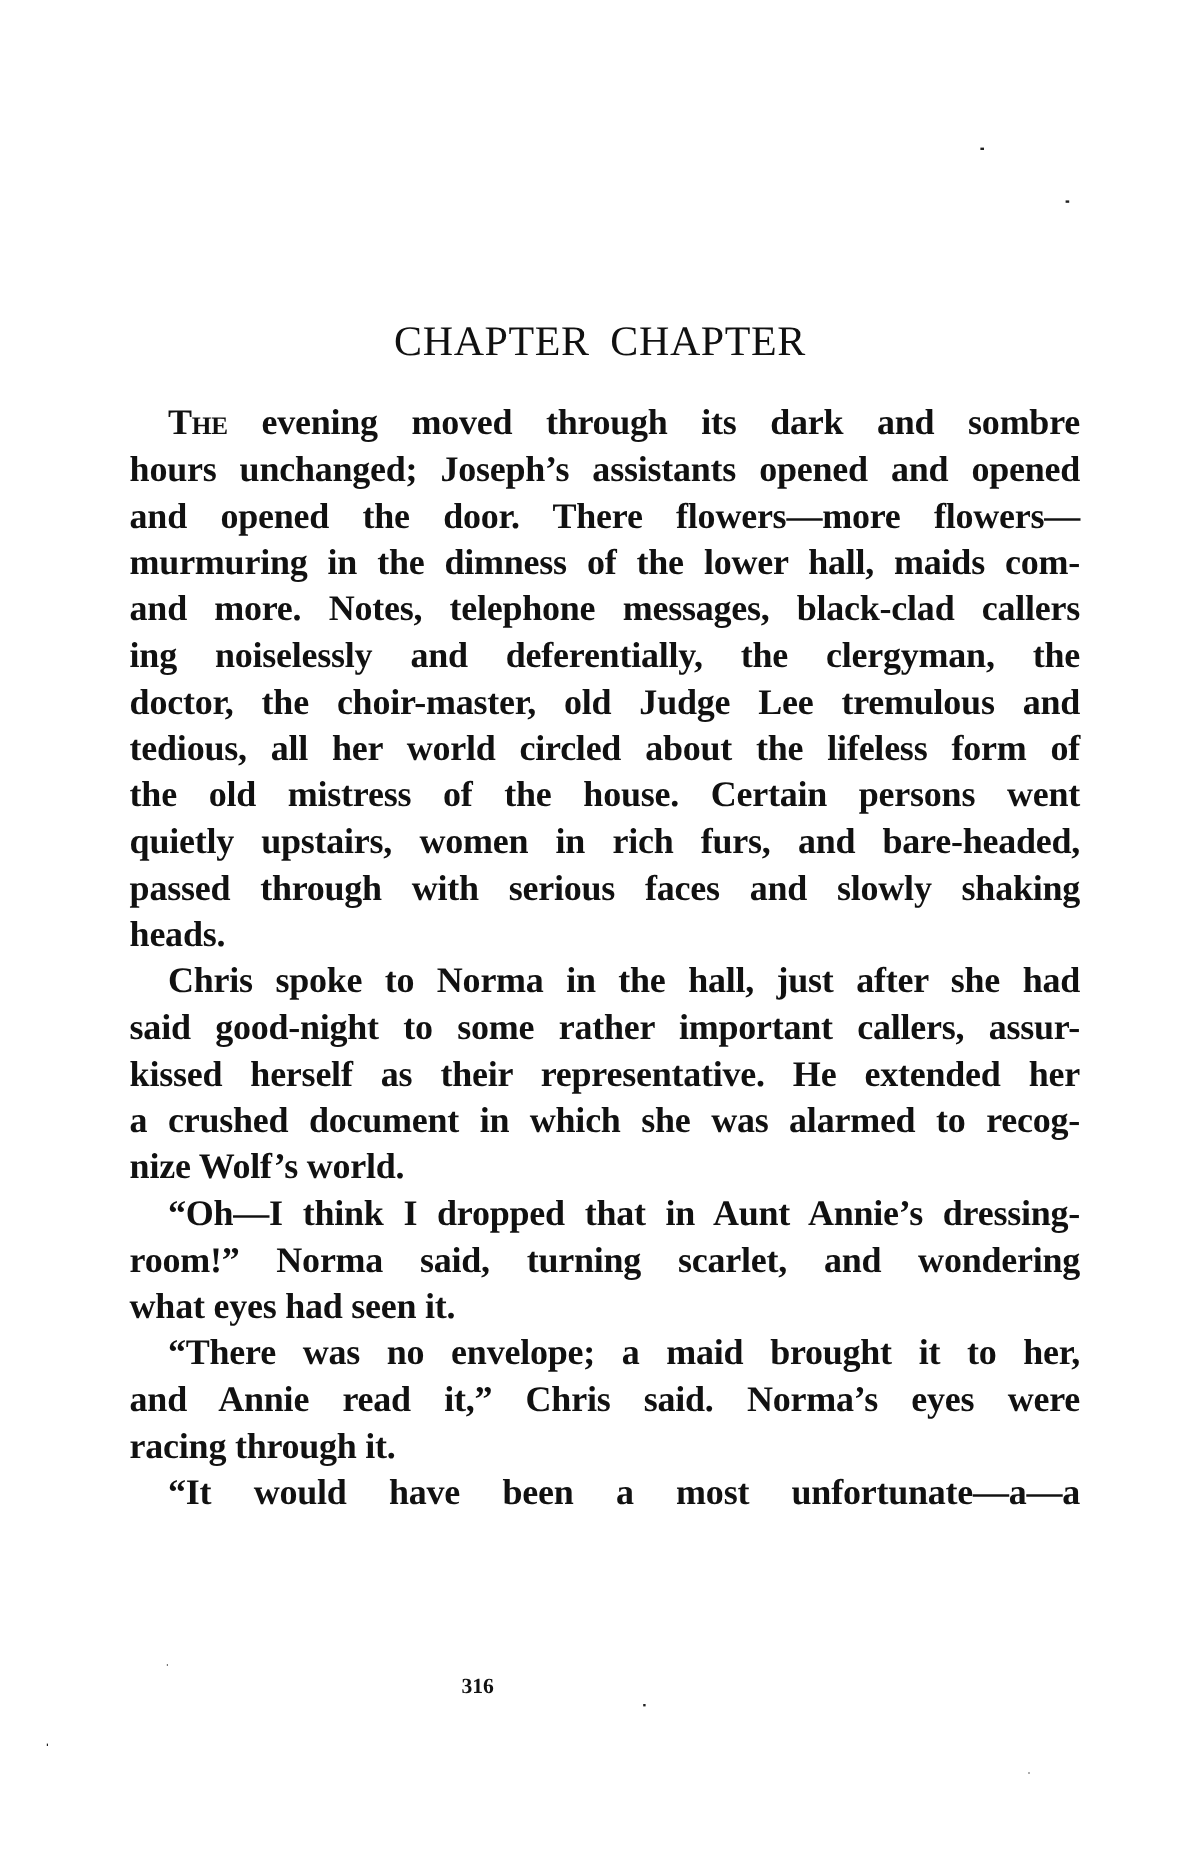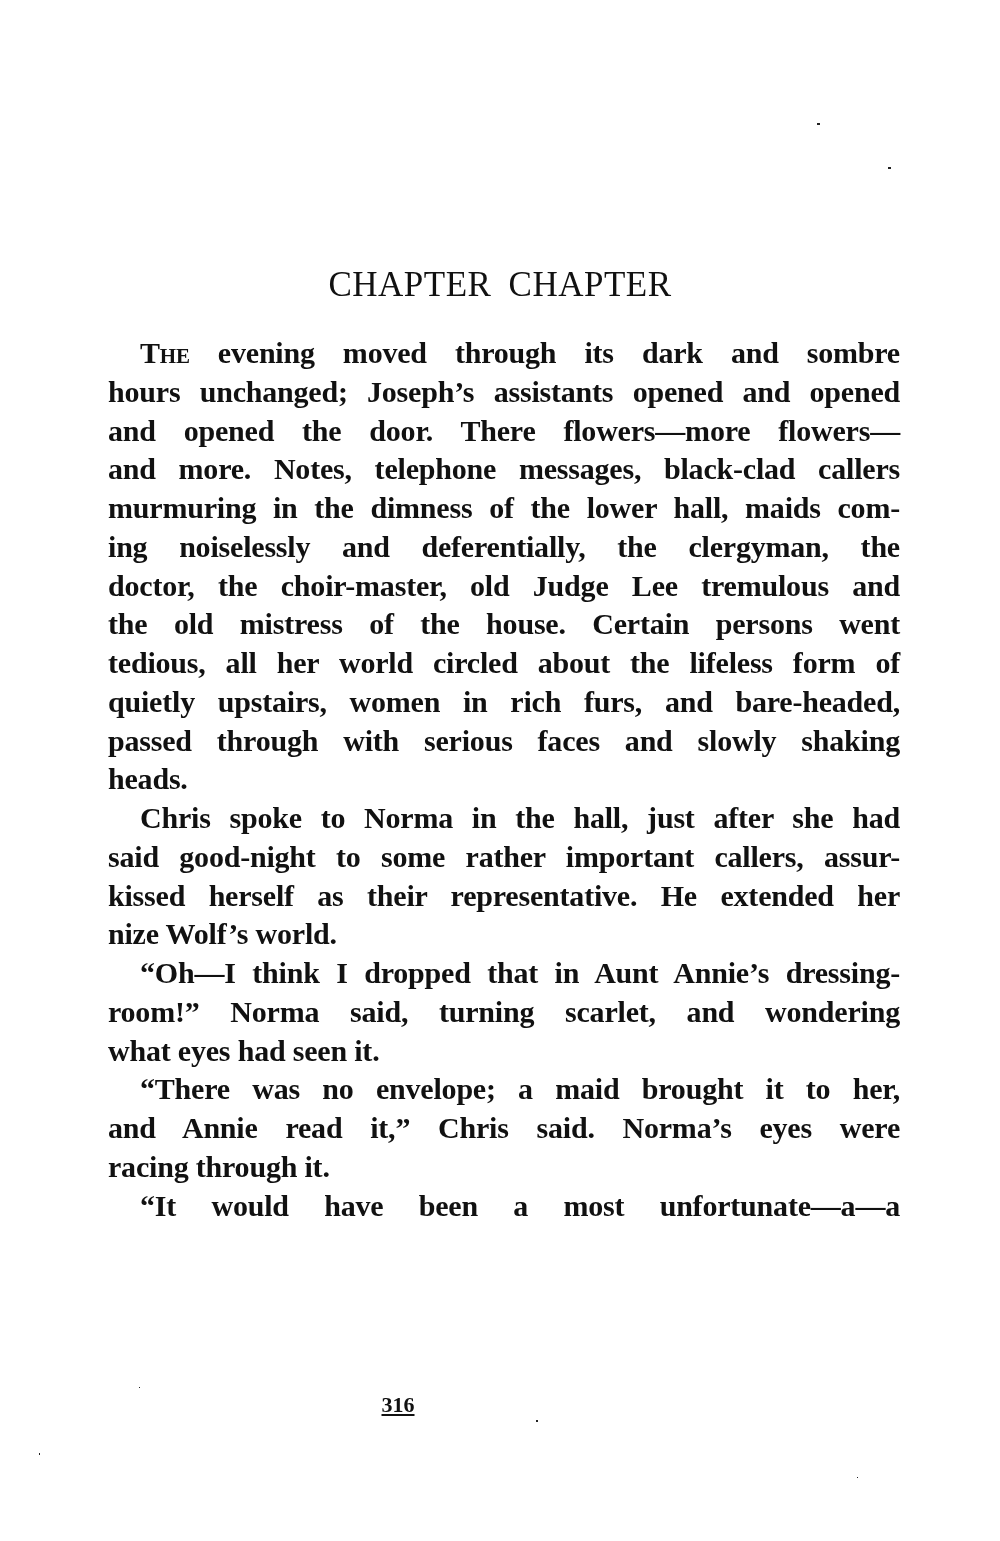--- a/index.html
+++ b/index.html
@@ -57,53 +57,53 @@
     }
     .sc {
       font-variant: small-caps;
     }
     .page-number {
       position: absolute;
       left: 0;
       width: 796px;
       top: 1392px;
       text-align: center;
-      font-size: 22px;
+      font-size: 18px;
       font-weight: bold;
       line-height: 26px;
-      text-decoration: underline;
     }
     .speck {
       position: absolute;
       background: #222;
     }
   </style>
 </head>
 <body>
 
 <div class="page">
 
   <div class="chapter-title">CHAPTER CHAPTER</div>
 
   <div class="body-text" id="body-text">
       <div class="line indent"><span class="sc">The</span><span> evening moved through its dark and sombre</span></div>
       <div class="line"><span>hours unchanged; Joseph’s assistants opened and opened</span></div>
       <div class="line"><span>and opened the door.  There flowers—more flowers—</span></div>
+      <div class="line"><span>murmuring in the dimness of the lower hall, maids com-</span></div>
       <div class="line"><span>and more.  Notes, telephone messages, black-clad callers</span></div>
-      <div class="line"><span>murmuring in the dimness of the lower hall, maids com-</span></div>
       <div class="line"><span>ing noiselessly and deferentially, the clergyman, the</span></div>
       <div class="line"><span>doctor, the choir-master, old Judge Lee tremulous and</span></div>
+      <div class="line"><span>tedious, all her world circled about the lifeless form of</span></div>
       <div class="line"><span>the old mistress of the house.  Certain persons went</span></div>
-      <div class="line"><span>tedious, all her world circled about the lifeless form of</span></div>
       <div class="line"><span>quietly upstairs, women in rich furs, and bare-headed,</span></div>
       <div class="line"><span>passed through with serious faces and slowly shaking</span></div>
       <div class="line last"><span>heads.</span></div>
       <div class="line indent"><span>Chris spoke to Norma in the hall, just after she had</span></div>
       <div class="line"><span>said good-night to some rather important callers, assur-</span></div>
       <div class="line"><span>kissed herself as their representative.  He extended her</span></div>
+      <div class="line"><span>a crushed document in which she was alarmed to recog-</span></div>
       <div class="line last"><span>nize Wolf’s world.</span></div>
       <div class="line indent"><span>“Oh—I think I dropped that in Aunt Annie’s dressing-</span></div>
       <div class="line"><span>room!” Norma said, turning scarlet, and wondering</span></div>
       <div class="line last"><span>what eyes had seen it.</span></div>
       <div class="line indent"><span>“There was no envelope; a maid brought it to her,</span></div>
       <div class="line"><span>and Annie read it,” Chris said.  Norma’s eyes were</span></div>
       <div class="line last"><span>racing through it.</span></div>
       <div class="line indent"><span>“It would have been a most unfortunate—a—a</span></div>
     </div>
 

